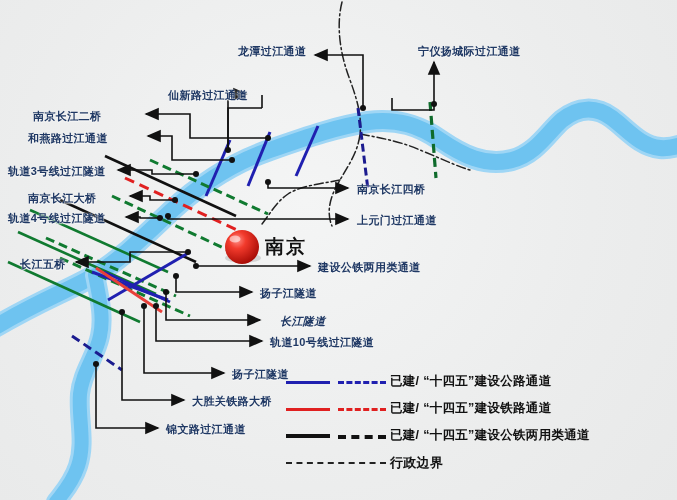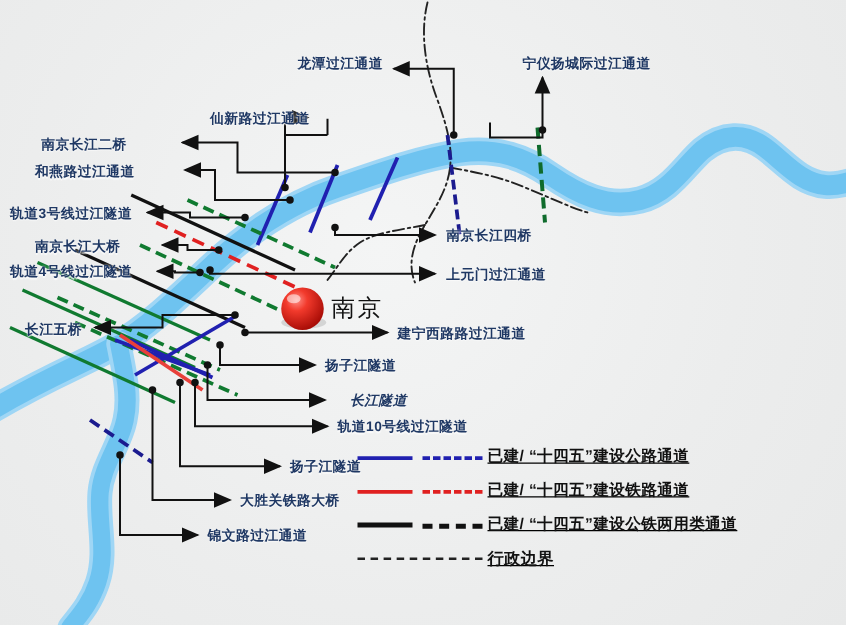--- a/index.html
+++ b/index.html
@@ -20,27 +20,27 @@
     font-weight:bold;
     font-size:11px;
     letter-spacing:0.4px;
     white-space:nowrap;
     line-height:1;
     text-shadow:0 0 2px #eff0f0, 0 1px 1px rgba(255,255,255,.9);
   }
   .city-label{
     position:absolute;
     color:#111;
-    font-weight:normal;
+    font-weight:bold;
     font-size:19px;
     letter-spacing:2px;
     white-space:nowrap;
   }
   
-  #legend{position:absolute;left:286px;top:352px;width:392px;text-decoration:underline;}
+  #legend{position:absolute;left:286px;top:368px;width:392px;}
   .legend-row{
     display:flex;align-items:center;height:27px;
   }
   .legend-swatch{
     position:relative;width:104px;height:12px;flex:0 0 104px;
   }
   .legend-swatch .solid{
     position:absolute;left:0;top:5px;width:44px;height:3px;
   }
   .legend-swatch .dashed{
@@ -233,21 +233,21 @@
 
   <div class="map-label" style="left:33px;top:111px;">南京长江二桥</div>
   <div class="map-label" style="left:28px;top:133px;">和燕路过江通道</div>
   <div class="map-label" style="left:8px;top:166px;">轨道3号线过江隧道</div>
   <div class="map-label" style="left:28px;top:193px;">南京长江大桥</div>
   <div class="map-label" style="left:8px;top:213px;">轨道4号线过江隧道</div>
   <div class="map-label" style="left:20px;top:259px;">长江五桥</div>
 
   <div class="map-label" style="left:357px;top:184px;">南京长江四桥</div>
   <div class="map-label" style="left:357px;top:215px;">上元门过江通道</div>
-  <div class="map-label" style="left:318px;top:262px;">建宁西路路过江通道</div>
+  <div class="map-label" style="left:318px;top:262px;">建设公铁两用类通道</div>
   <div class="map-label" style="left:260px;top:288px;">扬子江隧道</div>
   <div class="map-label" style="left:280px;top:316px;font-style:italic;">长江隧道</div>
   <div class="map-label" style="left:270px;top:337px;">轨道10号线过江隧道</div>
 
   <div class="map-label" style="left:232px;top:369px;">扬子江隧道</div>
   <div class="map-label" style="left:192px;top:396px;">大胜关铁路大桥</div>
   <div class="map-label" style="left:166px;top:424px;">锦文路过江通道</div>
 
   <div id="legend">
 

